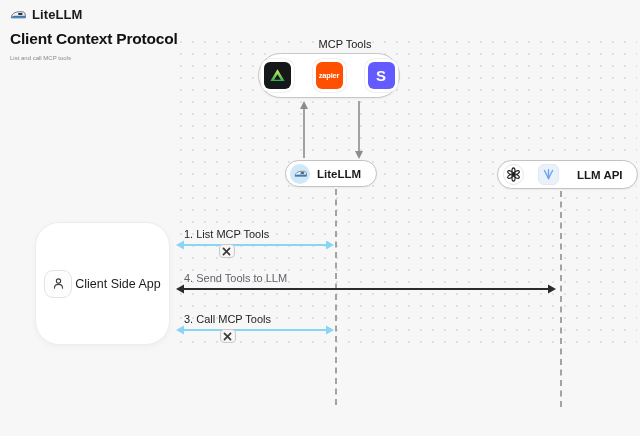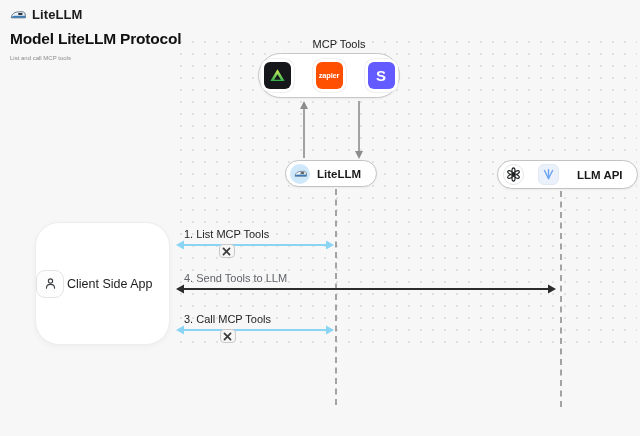--- a/index.html
+++ b/index.html
@@ -14,21 +14,21 @@
 
   .layer { position:absolute; left:0; top:0; }
 
   
   .brand { position:absolute; left:10px; top:7px; display:flex; align-items:center; gap:6px; }
   .brand-text { font-size:13px; font-weight:600; color:#1b1b1b; letter-spacing:.1px; }
   .title { position:absolute; left:10px; top:30px; font-size:15.5px; font-weight:700; color:#111; letter-spacing:-.2px; }
   .subtitle { position:absolute; left:10px; top:55px; font-size:6px; color:#8a8a8a; }
 
   
-  .mcp-label { position:absolute; left:268px; top:38px; width:142px; text-align:center;
+  .mcp-label { position:absolute; left:274px; top:38px; width:142px; text-align:center;
                font-size:11px; font-weight:500; color:#1a1a1a; }
   .mcp-box { position:absolute; left:258px; top:53px; width:142px; height:45px;
              background:#fff; border:1px solid #c7c7c7; border-radius:23px;
              display:flex; align-items:center; justify-content:center; gap:25px;
              box-shadow:0 1px 2px rgba(0,0,0,.05); }
   .tool-icon { width:27px; height:27px; border-radius:6px; display:flex; align-items:center; justify-content:center;
                box-shadow:0 0 0 3px #fff, 0 0 0 3.5px #e2e2e2; }
   .icon-dark { background:#15171b; }
   .icon-zapier { background:#FF4F00; color:#fff; font-size:7.5px; font-weight:700; letter-spacing:-.2px; }
   .icon-stripe { background:#635BFF; color:#fff; font-size:15px; font-weight:700; }
@@ -43,21 +43,21 @@
   .openai-circle { width:21px; height:21px; border-radius:50%; background:#fff; border:1px solid #e5e5e5;
                    display:flex; align-items:center; justify-content:center; }
   .blue-tile { width:21px; height:21px; border-radius:6px; background:#eaf1fb; border:1px solid #e1e9f5;
                display:flex; align-items:center; justify-content:center; }
   .pill-label { font-size:11.5px; font-weight:600; color:#1a1a1a; }
   .llmapi-node .pill-label { margin-left:4px; }
 
   
   .client-node { position:absolute; left:35px; top:222px; width:135px; height:123px;
                  background:#fff; border:1px solid #ededed; border-radius:24px;
-                 display:flex; align-items:center; gap:3px;
+                 display:flex; align-items:center; justify-content:center; gap:3px;
                  box-shadow:0 2px 6px rgba(0,0,0,.04); }
   .client-tile { width:28px; height:28px; border-radius:9px; background:#fdfdfd; border:1px solid #e4e4e4;
                  display:flex; align-items:center; justify-content:center; }
   .client-label { font-size:12.5px; font-weight:500; color:#1c1c1c; }
 
   
   .step-label { position:absolute; display:flex; align-items:center; gap:4px; font-size:11px; font-weight:500;flex-direction:column; }
   .step-1 { left:184px; top:228px; color:#1f1f1f; }
   .step-2 { left:184px; top:272px; color:#5f6368; }
   .step-3 { left:184px; top:313px; color:#1f1f1f; }
@@ -105,21 +105,21 @@
   </svg>
 
   <div class="brand">
     <svg width="16" height="13" viewBox="0 0 24 18">
       <path d="M2 14 C2 8 8 5 13 5 L19 5 C21.5 5 23 7.5 23 10 L23 14 Z" fill="#eef3f7" stroke="#5a6b7a" stroke-width="1.4"></path>
       <path d="M2 14 C2 12 4 11 7 10.7 L23 10.7 L23 14 Z" fill="#3d7bb5"></path>
       <rect x="12" y="6.6" width="7" height="3" rx="1.2" fill="#2c3640"></rect>
     </svg>
     <span class="brand-text">LiteLLM</span>
   </div>
-  <div class="title">Model LiteLLM Protocol</div>
+  <div class="title">Client Context Protocol</div>
   <div class="subtitle">List and call MCP tools</div>
 
   <div class="mcp-label">MCP Tools</div>
   <div class="mcp-box">
     <span class="tool-icon icon-dark">
       <svg width="19" height="19" viewBox="0 0 24 24">
         <defs>
           <linearGradient id="gt" x1="0" y1="0" x2="0" y2="1">
             <stop offset="0" stop-color="#d9f35e"></stop>
               <stop offset="1" stop-color="#2fae4a"></stop>

